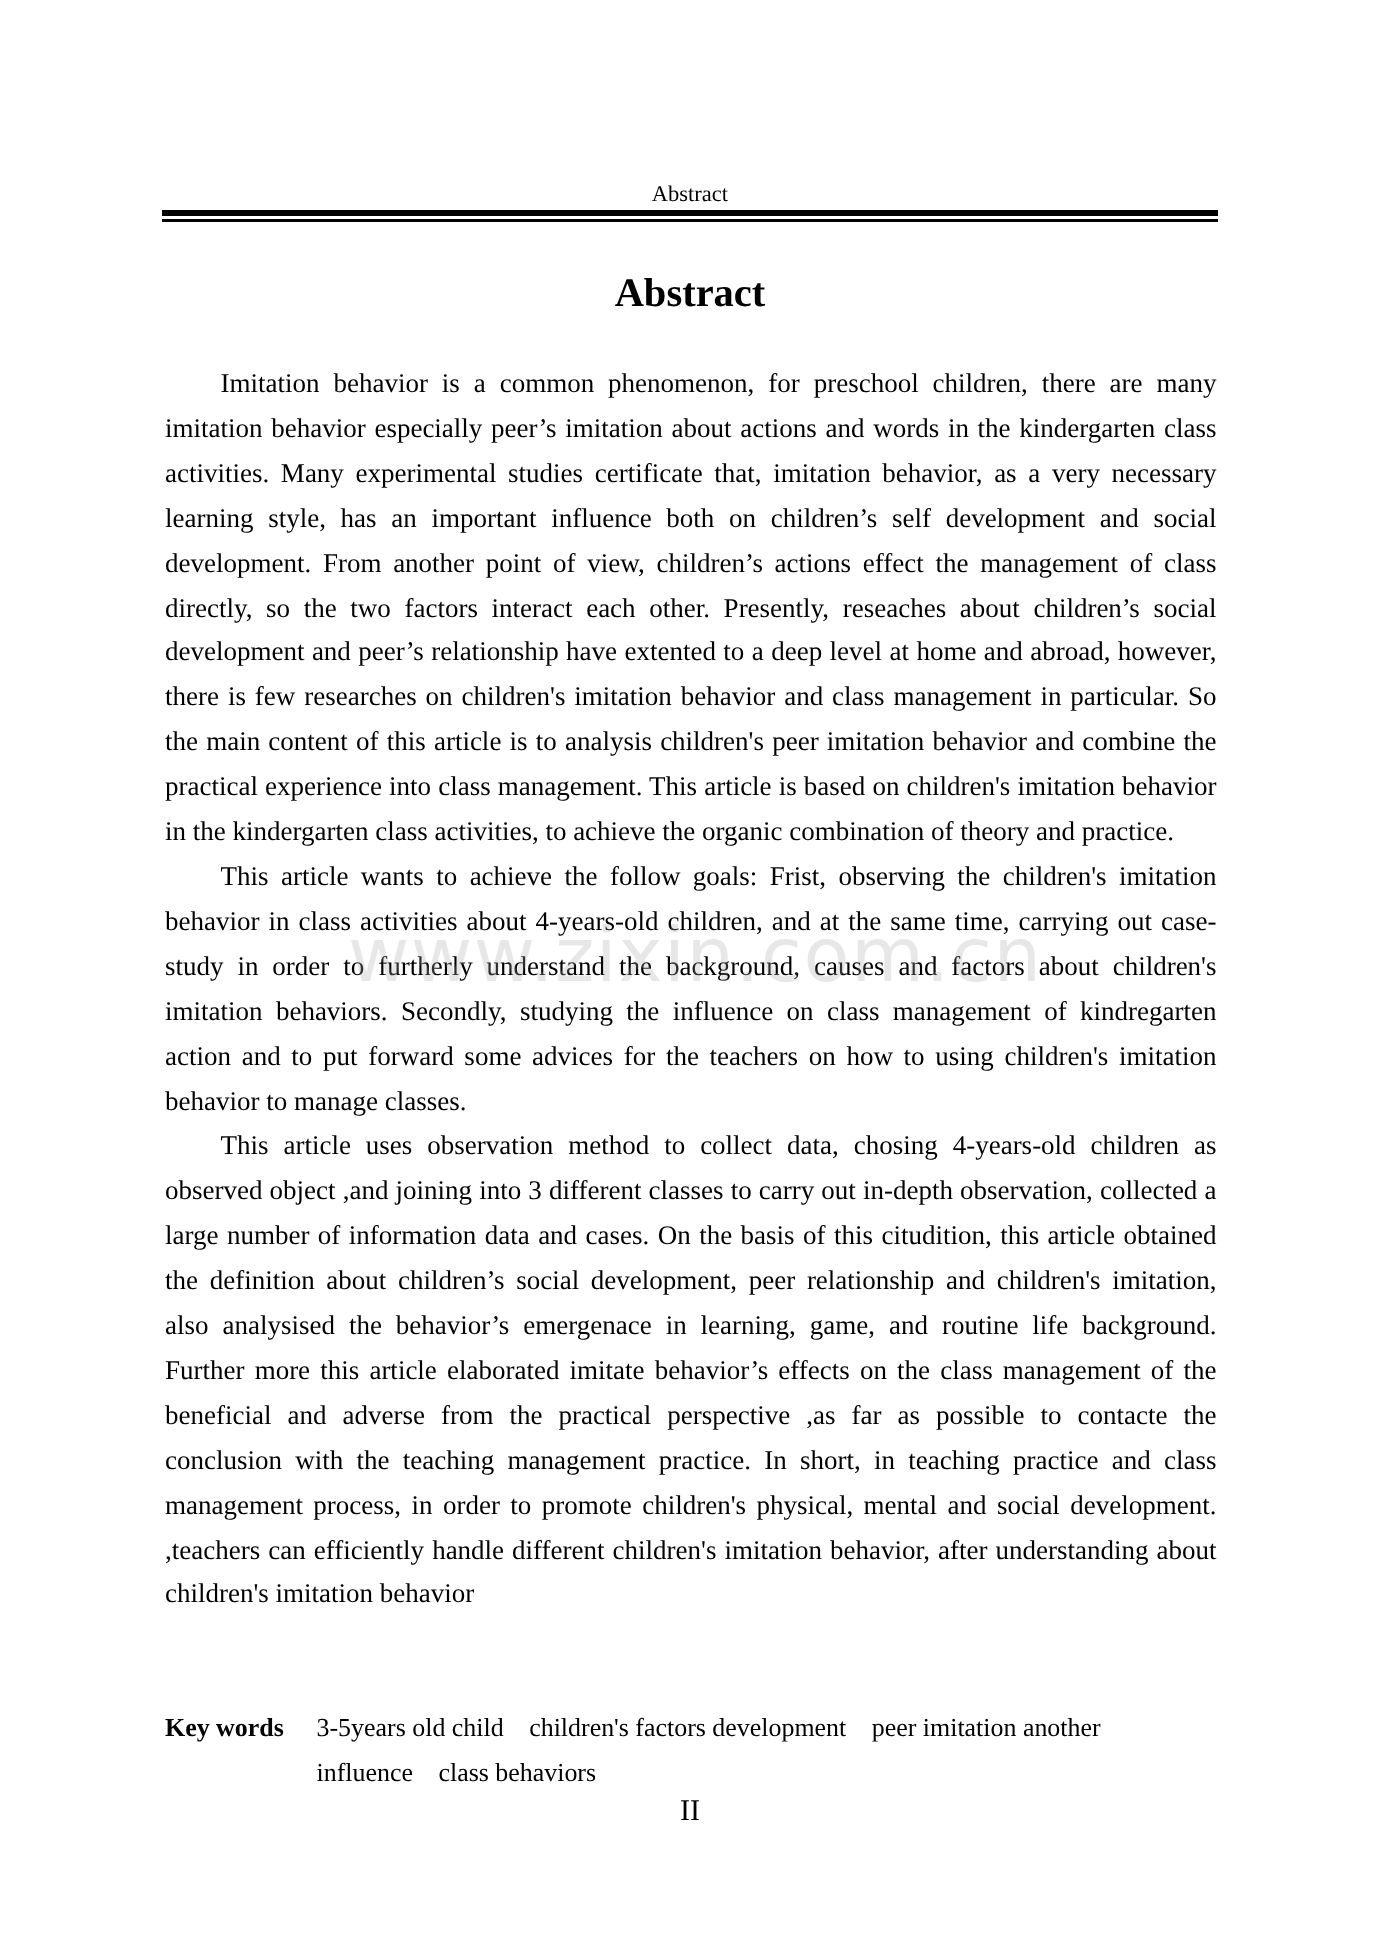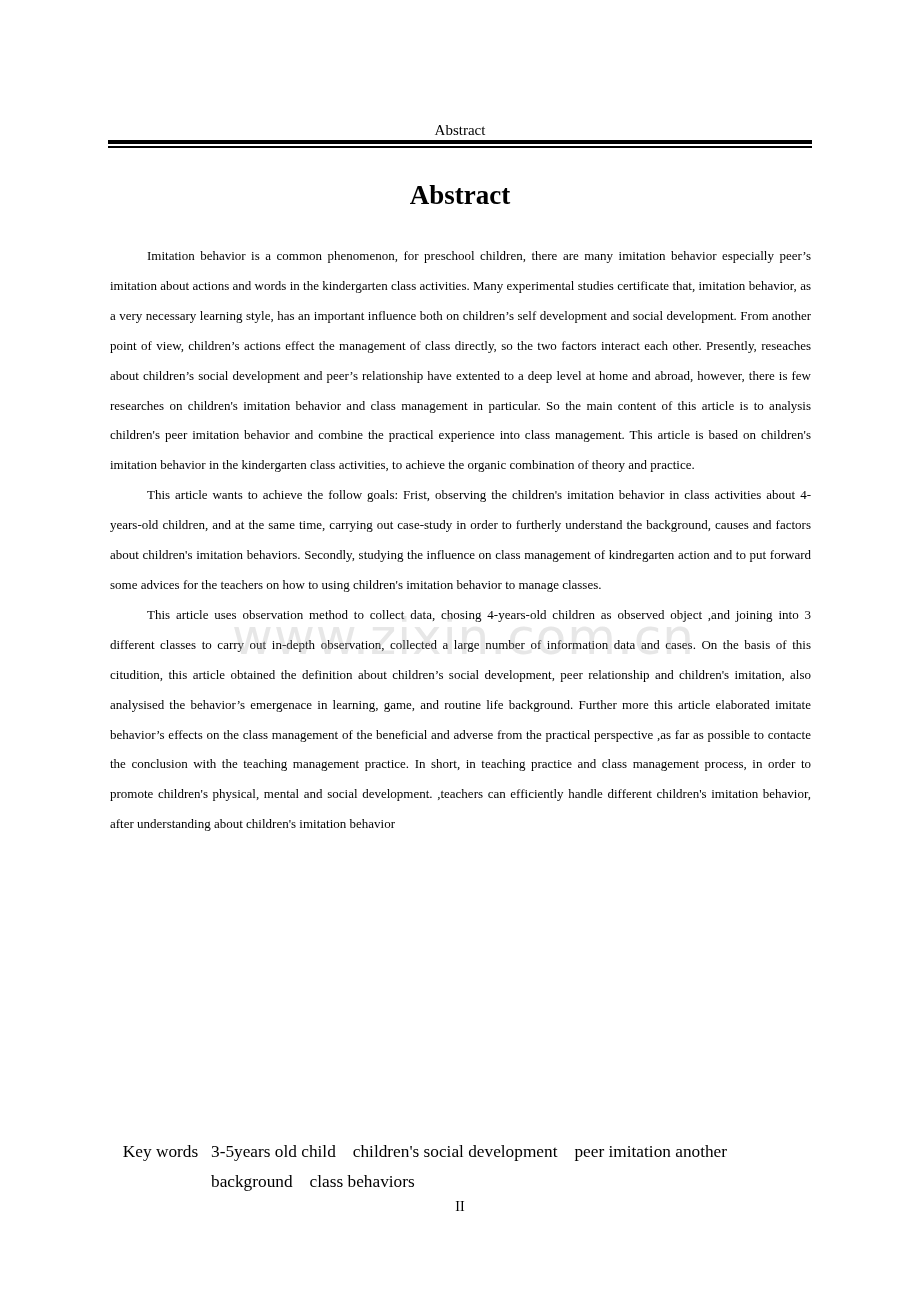--- a/index.html
+++ b/index.html
@@ -57,21 +57,21 @@
       text-align: center;
       font-size: 27px;
       font-weight: bold;
       line-height: 36px;
     }
     .body-text {
       position: absolute;
       left: 110px;
       width: 701px;
       top: 230px;
-      font-size: 13px;
+      font-size: 18px;
       line-height: 29.9px;
       text-align: justify;
     }
     .body-text p {
       margin: 0;
       text-indent: 37px;
       text-align: justify;
     }
     .watermark {
       position: absolute;
@@ -87,38 +87,37 @@
     }
     .keywords {
       position: absolute;
       left: 110px;
       top: 1126px;
       width: 702px;
       font-size: 17.3px;
       line-height: 30px;
     }
     .keywords .kw-label {
-      font-weight: normal;
+      font-weight: bold;
       display: inline-block;
       width: 101px;
-      text-align: center;
     }
     .keywords .kw-item {
       margin-right: 17px;
     }
     .keywords .kw-line2 {
       padding-left: 101px;
     }
     .page-number {
       position: absolute;
       left: 108px;
       width: 704px;
       top: 1187px;
       text-align: center;
-      font-size: 14px;
+      font-size: 20px;
       line-height: 18px;
     }
   </style>
 </head>
 <body>
 
 <div class="page">
 
   <div class="running-header">Abstract</div>
 
@@ -132,22 +131,22 @@
   <div class="body-text">
     <p>Imitation behavior is a common phenomenon, for preschool children, there are many imitation behavior especially peer’s imitation about actions and words in the kindergarten class activities. Many experimental studies certificate that, imitation behavior, as a very necessary learning style, has an important influence both on children’s self development and social development. From another point of view, children’s actions effect the management of class directly, so the two factors interact each other. Presently, reseaches about children’s social development and peer’s relationship have extented to a deep level at home and abroad, however, there is few researches on children's imitation behavior and class management in particular. So the main content of this article is to analysis children's peer imitation behavior and combine the practical experience into class management. This article is based on children's imitation behavior in the kindergarten class activities, to achieve the organic combination of theory and practice.</p>
     <p>This article wants to achieve the follow goals: Frist, observing the children's imitation behavior in class activities about 4-years-old children, and at the same time, carrying out case-study in order to furtherly understand the background, causes and factors about children's imitation behaviors. Secondly, studying the influence on class management of kindregarten action  and to  put forward some advices for the teachers on how to using children's imitation behavior to manage classes.</p>
     <p>This article uses observation method to collect data, chosing 4-years-old children as observed object ,and joining into 3 different classes to carry out in-depth observation, collected a large number of information data and cases. On the basis of this citudition, this article obtained the definition about children’s social development, peer relationship and children's imitation, also analysised the behavior’s emergenace in learning, game, and routine life background. Further more this article elaborated imitate behavior’s effects on the class management of the beneficial and adverse from the practical   perspective ,as far as possible to contacte the conclusion with the teaching management practice. In short, in teaching practice and class management process, in order to promote children's physical, mental and social development. ,teachers can efficiently handle different children's imitation behavior, after understanding about children's imitation behavior</p>
   </div>
 
   <div class="watermark">www.zixin.com.cn</div>
 
   <div class="keywords">
     <div>
-      <span class="kw-label">Key words</span><span class="kw-item">3-5years old child</span><span class="kw-item">children's social development</span><span class="kw-item">peer imitation another</span>
+      <span class="kw-label">Key words</span><span class="kw-item">3-5years old child</span><span class="kw-item">children's factors development</span><span class="kw-item">peer imitation another</span>
     </div>
     <div class="kw-line2">
-      <span class="kw-item">background</span><span class="kw-item">class behaviors</span>
+      <span class="kw-item">influence</span><span class="kw-item">class behaviors</span>
     </div>
   </div>
 
   <div class="page-number">II</div>
 
 </div>
 
 </body></html>

